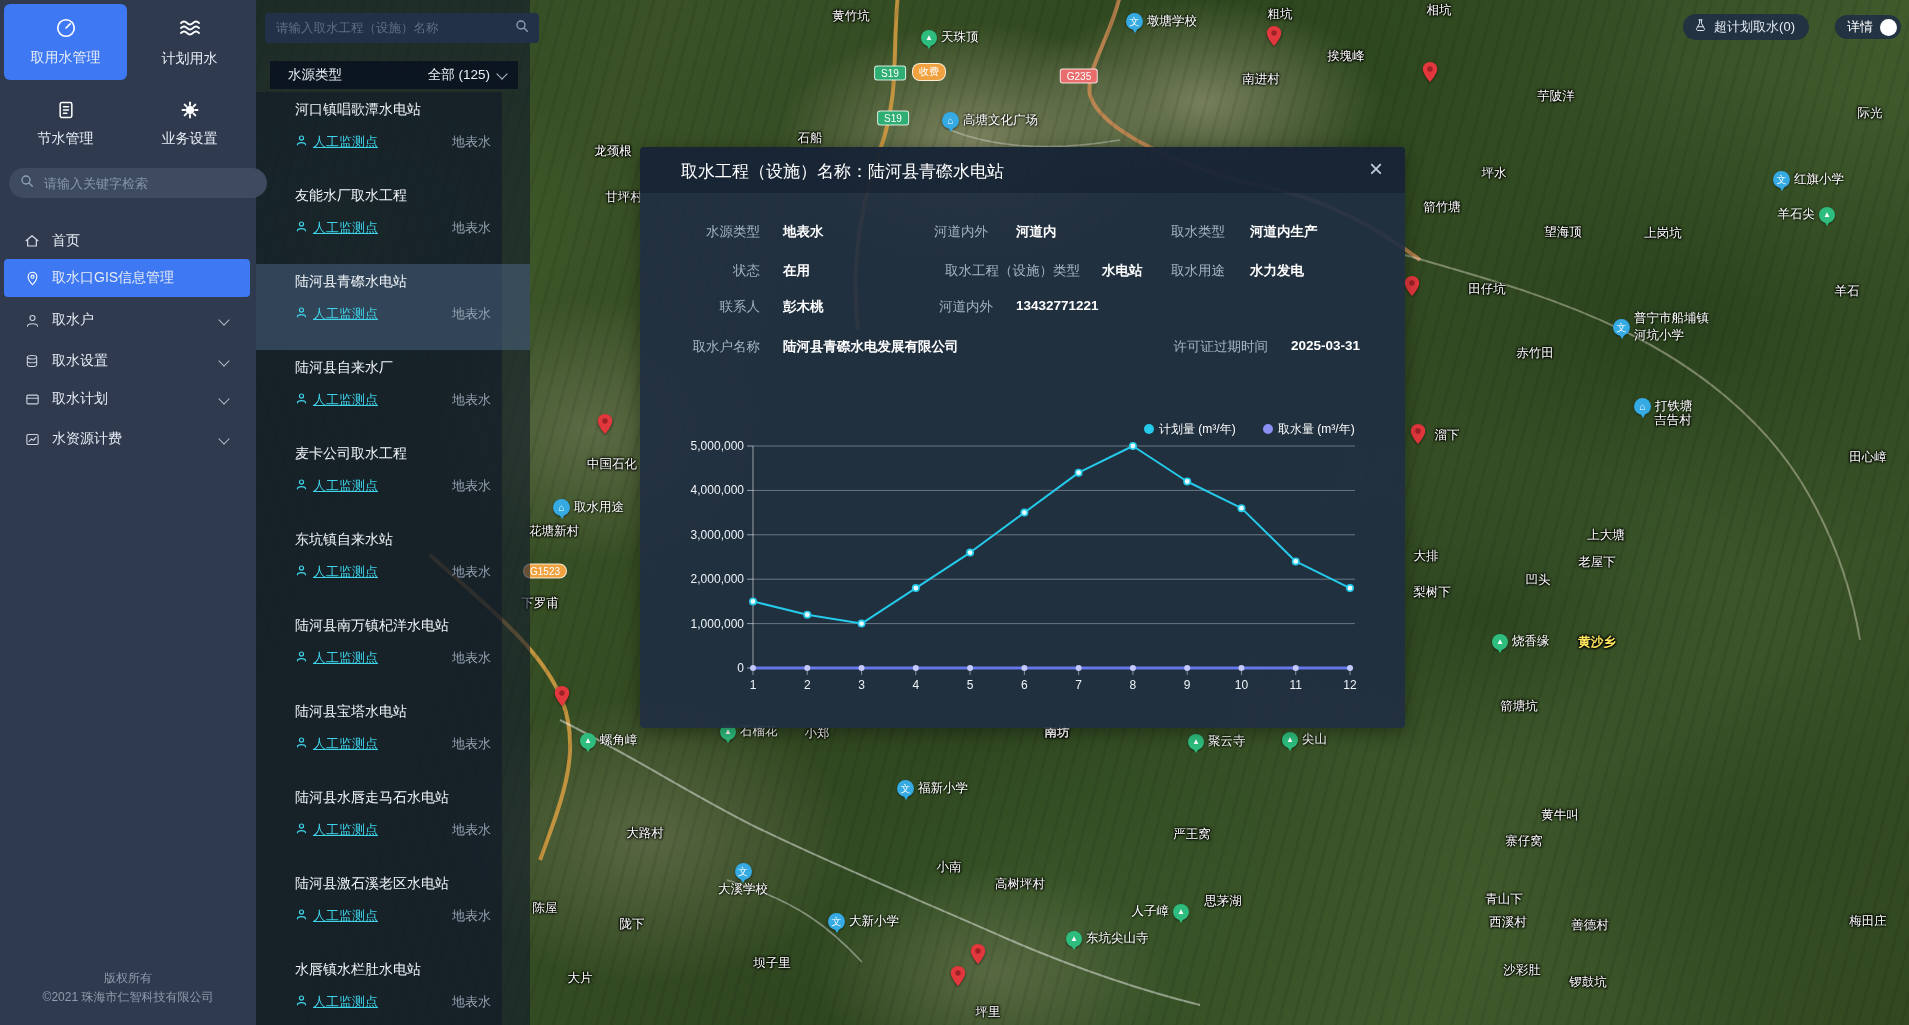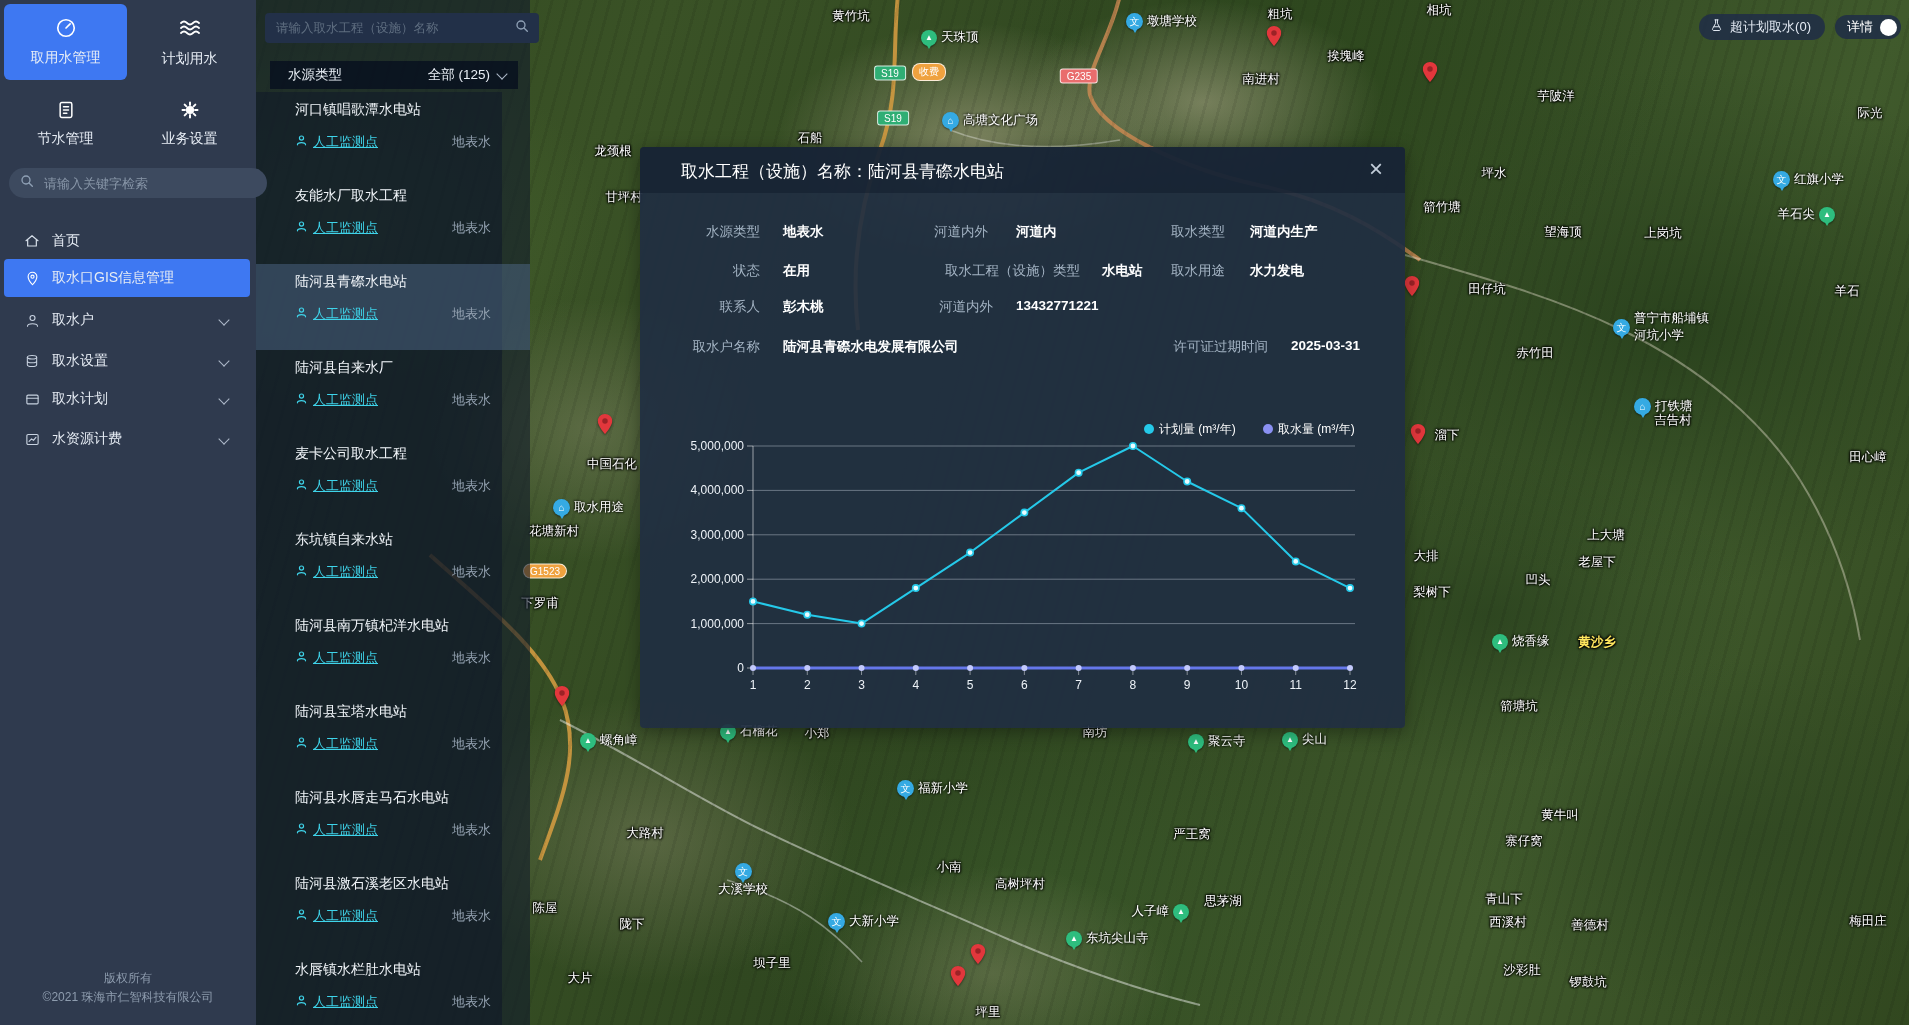--- a/index.html
+++ b/index.html
@@ -40,21 +40,21 @@
     text-align:center;position:relative;flex:0 0 auto;box-shadow:0 1px 2px rgba(0,0,0,.5);}
   .bicon::after{content:"";position:absolute;left:5.5px;top:15px;border:3px solid transparent;border-top:5px solid #35aae3;}
   .gicon{width:16px;height:16px;border-radius:50%;background:#2ebd7e;color:#fff;font-size:8px;line-height:16px;
     text-align:center;position:relative;flex:0 0 auto;box-shadow:0 1px 2px rgba(0,0,0,.5);}
   .gicon::after{content:"";position:absolute;left:5px;top:14px;border:3px solid transparent;border-top:5px solid #2ebd7e;}
   .mklabel{color:#fff;font-size:12.5px;white-space:pre-line;
     text-shadow:1px 1px 2px rgba(0,0,0,.95),-1px -1px 2px rgba(0,0,0,.85);}
   .redpin{position:absolute;transform:translate(-50%,-100%);z-index:4;filter:drop-shadow(0 1px 1px rgba(0,0,0,.5));}
 
   
-  .topbtns{position:absolute;right:8px;top:14px;display:flex;align-items:center;gap:10px;z-index:6;}
+  .topbtns{position:absolute;right:8px;top:14px;display:flex;align-items:center;gap:26px;z-index:6;}
   .pillbtn{display:flex;align-items:center;gap:6px;background:rgba(32,46,70,.88);border-radius:14px;
     padding:4px 14px 4px 10px;color:#e4ebf4;font-size:13px;cursor:pointer;}
   .togglepill{display:flex;align-items:center;gap:7px;background:rgba(32,46,70,.88);border-radius:13px;
     padding:3px 4px 3px 12px;color:#fff;font-size:13px;cursor:pointer;}
   .knob{width:17px;height:17px;border-radius:50%;background:#fff;}
 
   
   .sidebar{position:absolute;left:0;top:0;width:256px;height:1025px;background:#2f3a4e;z-index:10;}
   .modules{position:absolute;left:0;top:0;width:256px;}
   .module{position:absolute;width:123px;height:76px;border-radius:6px;display:flex;flex-direction:column;
@@ -159,21 +159,21 @@
         <span class="mlabel" style="left: 1508px; top: 922px;">西溪村</span>
         <span class="mlabel" style="left: 1590px; top: 925px;">善德村</span>
         <span class="mlabel" style="left: 1522px; top: 970px;">沙彩肚</span>
         <span class="mlabel" style="left: 1588px; top: 982px;">锣鼓坑</span>
         <span class="mlabel" style="left: 1868px; top: 921px;">梅田庄</span>
         <span class="mlabel" style="left: 988px; top: 1012px;">坪里</span>
         <span class="mlabel" style="left: 554px; top: 531px;">花塘新村</span>
         <span class="mlabel" style="left: 540px; top: 603px;">下罗甫</span>
         <span class="mlabel" style="left: 612px; top: 464px;">中国石化</span>
         <span class="mlabel" style="left: 817px; top: 733px;">小郑</span>
-        <span class="mlabel" style="left: 1095px; top: 732px;">南坊</span>
+        <span class="mlabel" style="left: 1057px; top: 732px; font-weight: bold;">南坊</span>
         <span class="badge green" style="left: 890px; top: 73px;">S19</span>
         <span class="badge green" style="left: 893px; top: 118px;">S19</span>
         <span class="badge orange" style="left: 929px; top: 72px;">收费</span>
         <span class="badge red" style="left: 1079px; top: 76px;">G235</span>
         <span class="badge orange" style="left: 545px; top: 571px;">G1523</span>
       </div>
     <div id="map-markers">
         <div class="bmk" style="left: 1126px; top: 13px;">
           <span class="bicon">文</span>
           <span class="mklabel">墩塘学校</span>

